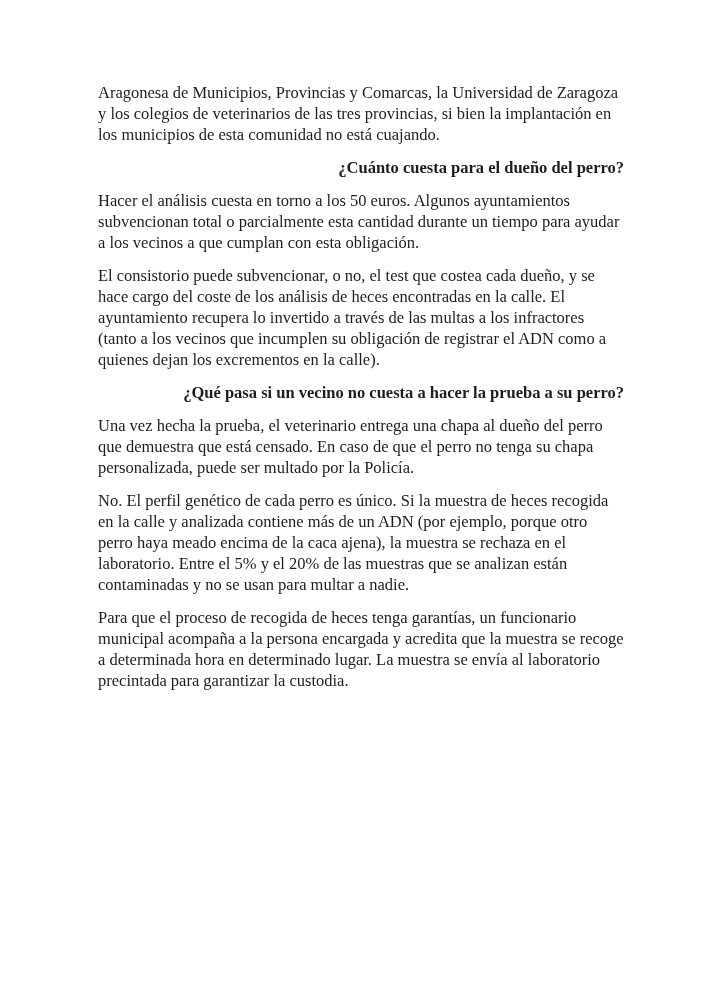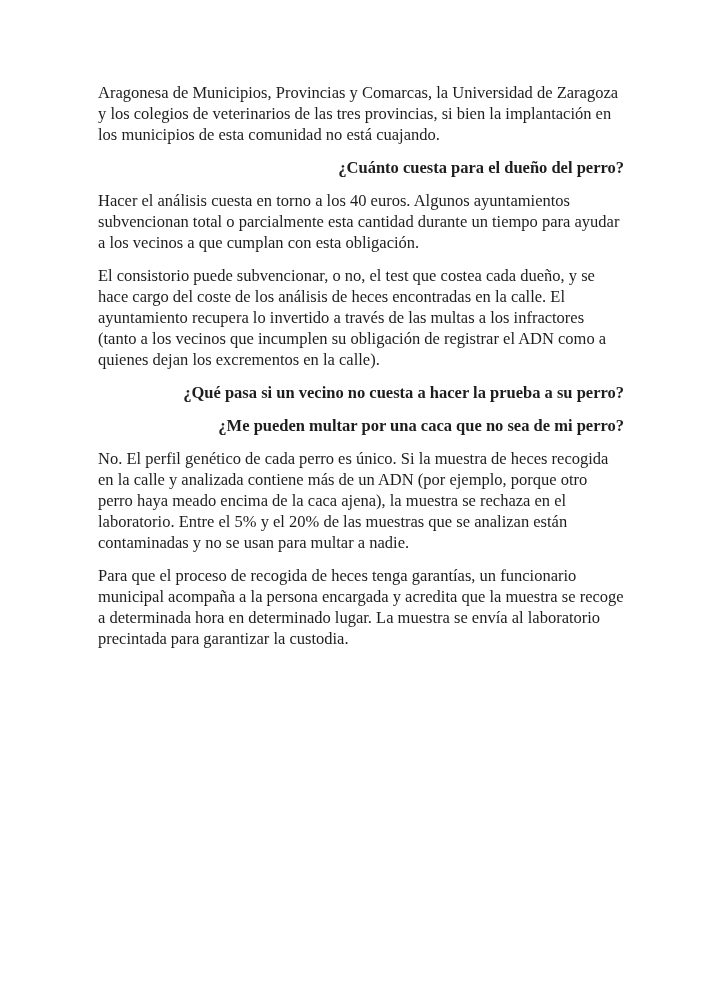--- a/index.html
+++ b/index.html
@@ -37,20 +37,20 @@
     text-align: right;
   }
 </style>
 </head>
 <body>
 
 <div class="page">
   <div class="content">
     <p class="para">Aragonesa de Municipios, Provincias y Comarcas, la Universidad de Zaragoza y los colegios de veterinarios de las tres provincias, si bien la implantación en los municipios de esta comunidad no está cuajando.</p>
     <h2 class="heading">¿Cuánto cuesta para el dueño del perro?</h2>
-    <p class="para">Hacer el análisis cuesta en torno a los 40 euros. Algunos ayuntamientos subvencionan total o parcialmente esta cantidad durante un tiempo para ayudar a los vecinos a que cumplan con esta obligación.</p>
+    <p class="para">Hacer el análisis cuesta en torno a los 50 euros. Algunos ayuntamientos subvencionan total o parcialmente esta cantidad durante un tiempo para ayudar a los vecinos a que cumplan con esta obligación.</p>
     <p class="para">El consistorio puede subvencionar, o no, el test que costea cada dueño, y se hace cargo del coste de los análisis de heces encontradas en la calle. El ayuntamiento recupera lo invertido a través de las multas a los infractores (tanto a los vecinos que incumplen su obligación de registrar el ADN como a quienes dejan los excrementos en la calle).</p>
     <h2 class="heading">¿Qué pasa si un vecino no cuesta a hacer la prueba a su perro?</h2>
-    <h2 class="heading">¿Me pueden multar por una caca que no sea de mi perro?</h2>
+    <p class="para">Una vez hecha la prueba, el veterinario entrega una chapa al dueño del perro que demuestra que está censado. En caso de que el perro no tenga su chapa personalizada, puede ser multado por la Policía.</p>
     <p class="para">No. El perfil genético de cada perro es único. Si la muestra de heces recogida en la calle y analizada contiene más de un ADN (por ejemplo, porque otro perro haya meado encima de la caca ajena), la muestra se rechaza en el laboratorio. Entre el 5% y el 20% de las muestras que se analizan están contaminadas y no se usan para multar a nadie.</p>
     <p class="para">Para que el proceso de recogida de heces tenga garantías, un funcionario municipal acompaña a la persona encargada y acredita que la muestra se recoge a determinada hora en determinado lugar. La muestra se envía al laboratorio precintada para garantizar la custodia.</p>
   </div>
 </div>
 
 </body></html>

